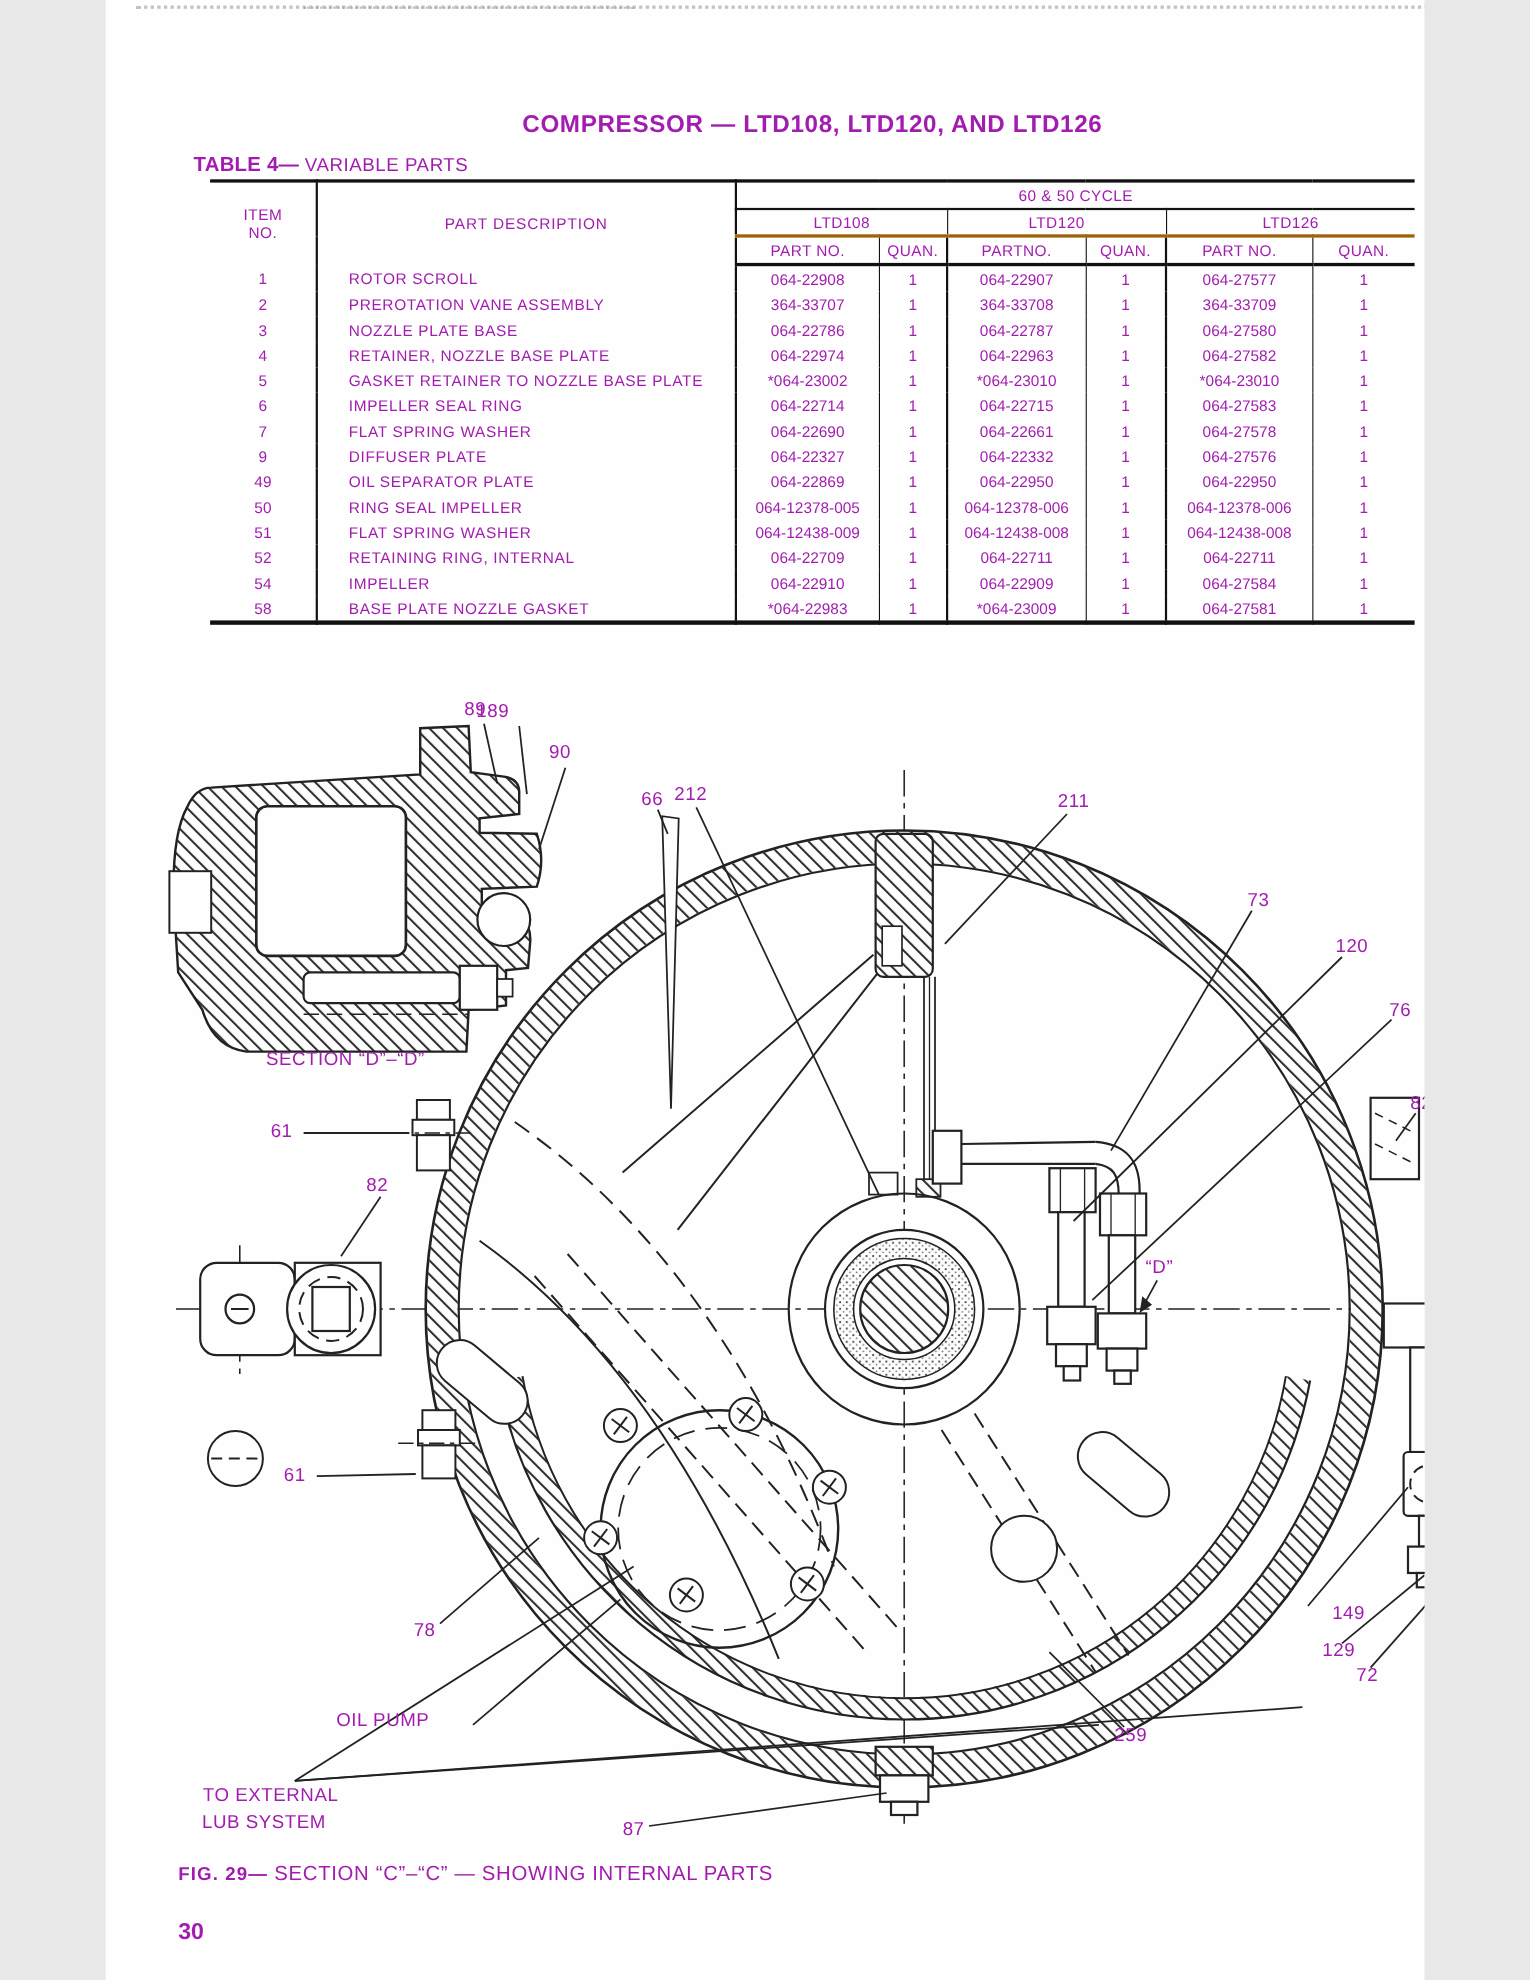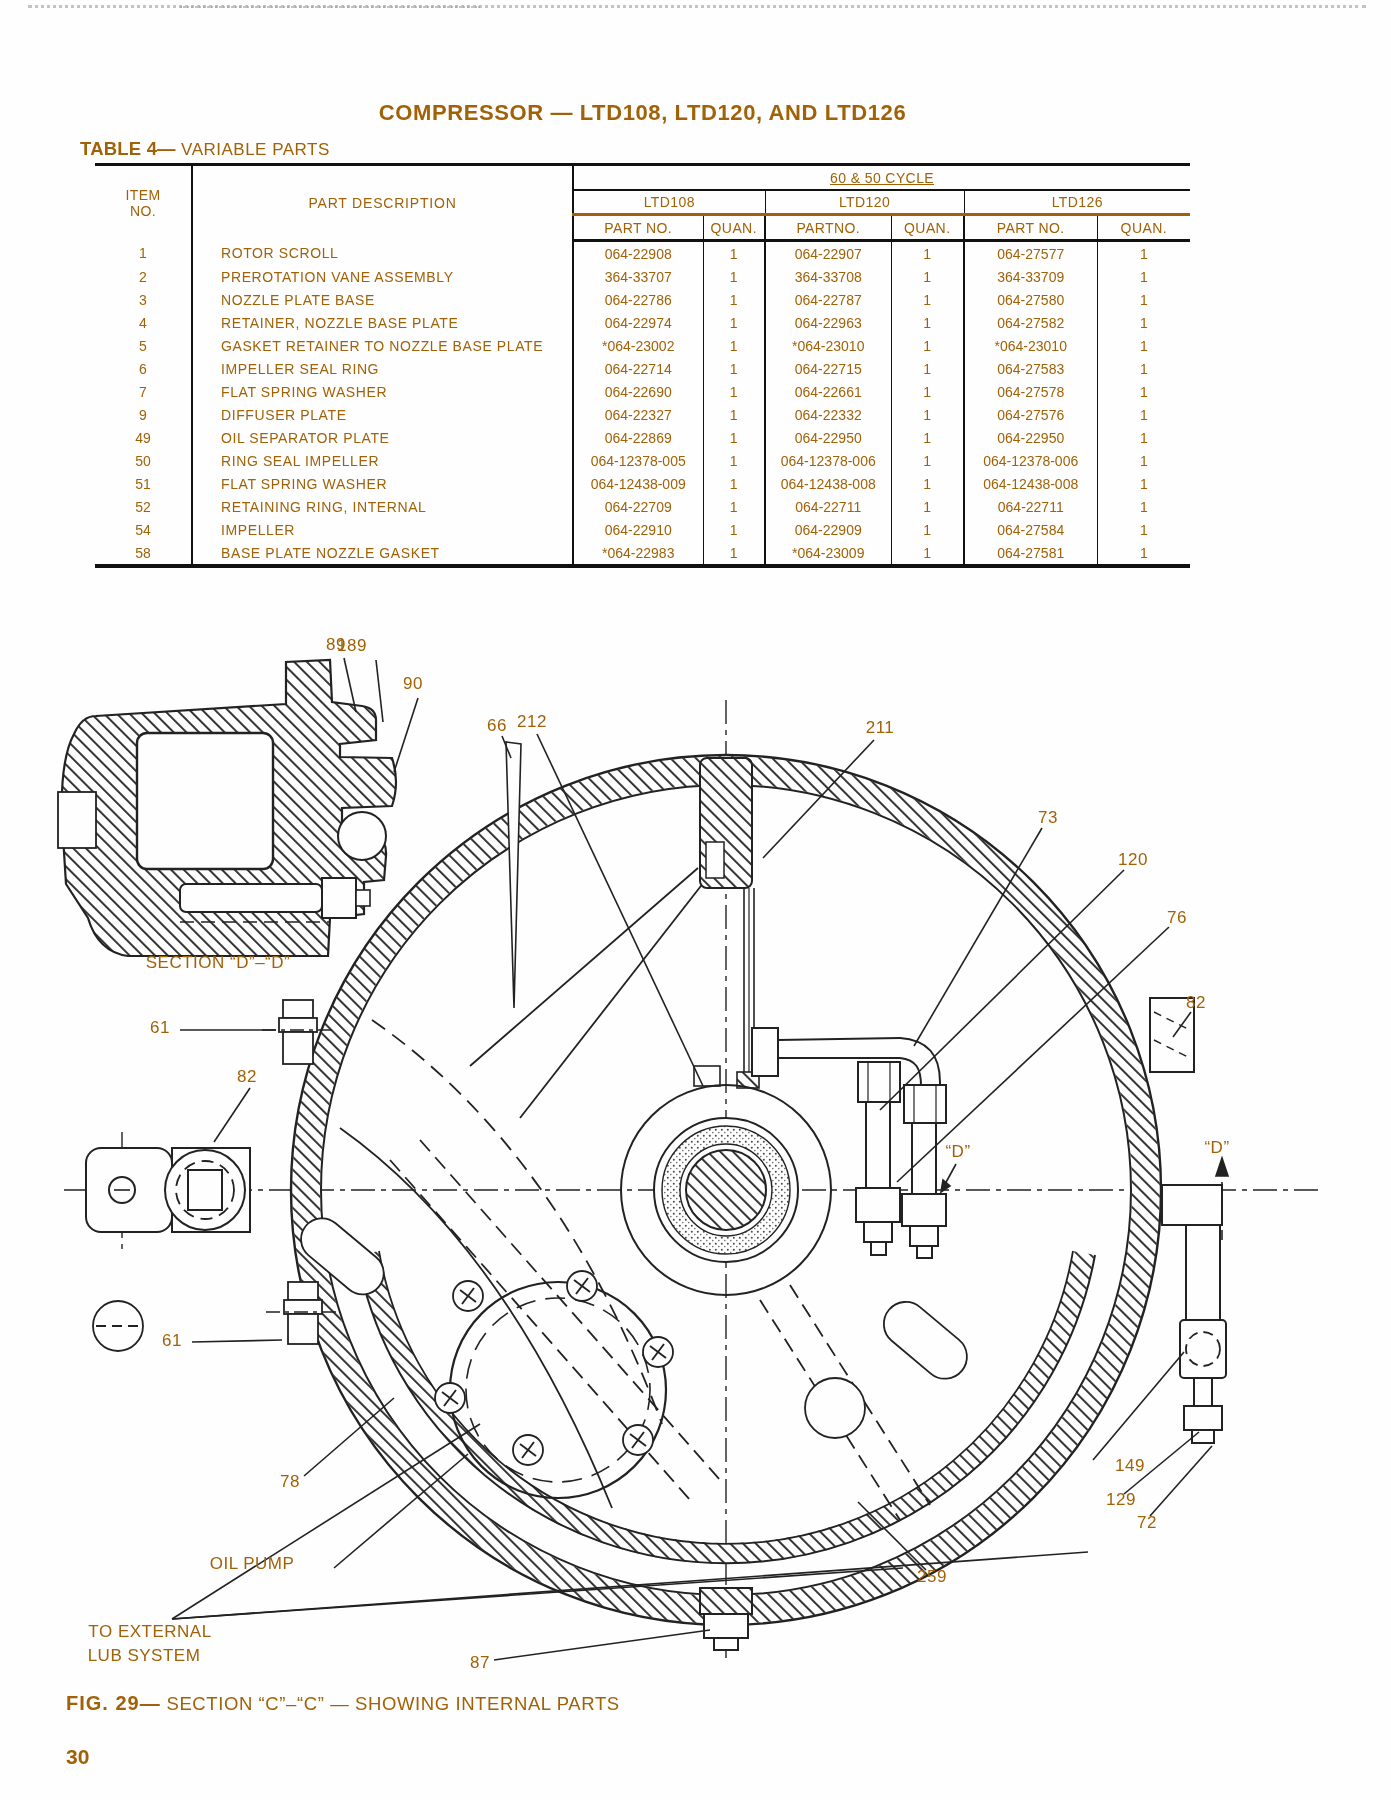--- a/index.html
+++ b/index.html
@@ -1,49 +1,49 @@
 <!DOCTYPE html>
 <html><head>
 <meta charset="utf-8">
 <style>
   html,body{margin:0;padding:0;background:#e8e8e8;}
-  .page{position:relative;width:1391px;height:1800px;background:#fefefe;margin:0 auto;
-        font-family:"Liberation Sans",sans-serif;color:#a16207;overflow:hidden;}
+  .page{position:relative;width:1199px;height:1800px;background:#fefefe;margin:0 auto;
+        font-family:"Liberation Sans",sans-serif;color:#a21caf;overflow:hidden;}
   .noise{position:absolute;left:28px;top:5px;width:1338px;height:4px;
          border-top:3px dotted #b9b9b9;opacity:.85;}
   .noise2{position:absolute;left:180px;top:6px;width:300px;height:2px;
           border-top:2px dotted #9a9a9a;opacity:.6;}
   .title{position:absolute;left:0;top:100px;width:1285px;text-align:center;
          font-size:22px;font-weight:bold;letter-spacing:.6px;}
   .table-label{position:absolute;left:80px;top:138px;font-size:17px;letter-spacing:.5px;}
   .table-label b{font-size:18.5px;letter-spacing:.2px;}
   table.parts{position:absolute;left:95px;top:163px;width:1095px;border-collapse:collapse;
         font-size:14px;table-layout:fixed;}
   table.parts{border-top:3px solid #111;border-bottom:4px solid #111;}
   .parts th,.parts td{font-weight:400;padding:0 4px;white-space:nowrap;overflow:hidden;}
   .parts th{letter-spacing:.4px;}
   th.h-item{border-right:2px solid #111;text-align:center;line-height:1.15;}
   th.h-desc{border-right:2px solid #111;text-align:center;letter-spacing:.8px;}
-  th.h-cycle{border-bottom:2px solid #111;text-align:center;height:23px;text-decoration:underline;}
+  th.h-cycle{border-bottom:2px solid #111;text-align:center;height:23px;}
   th.h-model{border-bottom:3px solid #a16207;border-left:1.5px solid #111;text-align:center;height:22px;}
   th.h-sub{border-bottom:3px solid #111;text-align:center;height:23px;}
   th.sub-part{border-right:1.5px solid #111;margin-left:20px;}
   th.sub-quan{border-right:2px solid #111;}
   th.last,td.last{border-right:none !important;}
   .parts td{height:23px;text-align:center;}
   td.c-item{border-right:2px solid #111;}
   td.c-desc{border-right:2px solid #111;text-align:left;padding-left:28px;letter-spacing:.6px;}
   td.c-p{border-right:1.5px solid #111;}
   td.c-q{border-right:2px solid #111;}
   .footnote{position:absolute;left:133px;top:567px;font-size:14.5px;letter-spacing:.5px;}
   .diagram{position:absolute;left:0;top:640px;width:1391px;height:1030px;}
   .callout{position:absolute;transform:translate(-50%,-50%);font-size:17px;
            letter-spacing:.5px;white-space:pre;text-align:left;line-height:1.25;}
   .fig-caption{position:absolute;left:66px;top:1692px;font-size:18.5px;letter-spacing:.6px;}
-  .fig-caption b{font-size:20px;letter-spacing:1px;}
+  .fig-caption b{font-size:17px;letter-spacing:1px;}
   .page-number{position:absolute;left:66px;top:1745px;font-size:21px;font-weight:bold;}
 </style>
 </head>
 <body>
 
 <div class="page">
 
   <div class="noise"></div>
   <div class="noise2"></div>
 

